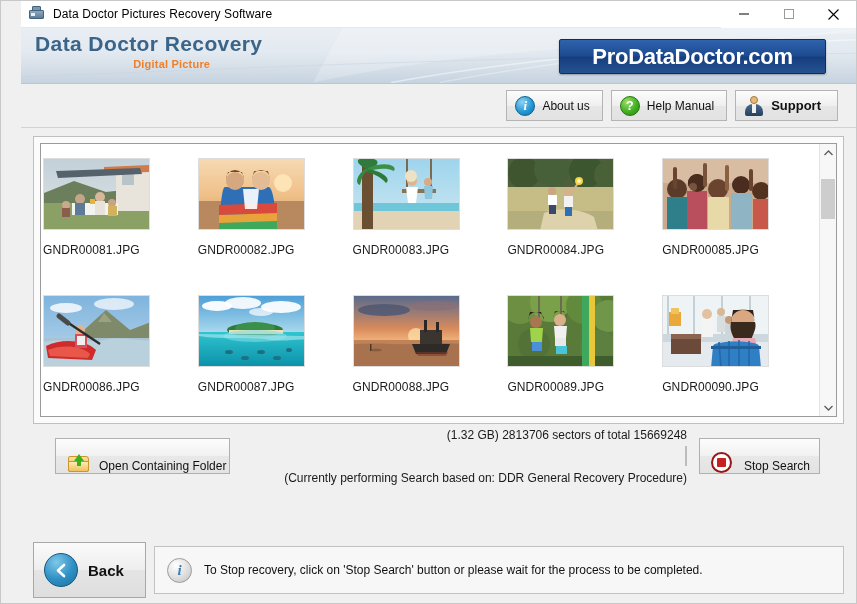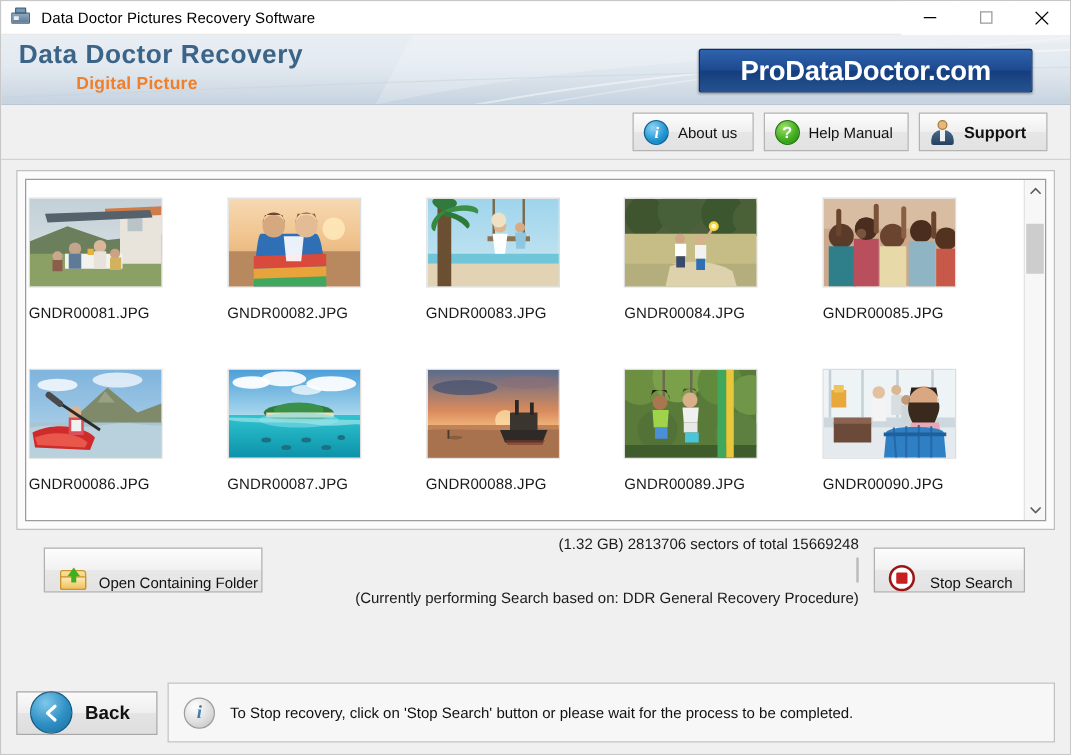--- a/index.html
+++ b/index.html
@@ -13,20 +13,21 @@
   }
 
   #app {
     position: relative;
     width: 857px;
     height: 604px;
     background: #f0f0f0;
     border: 1px solid #c8c8c8;
     display: flex;
     flex-direction: column;
+    padding-left: 20px;
   }
 
   
   .titlebar {
     height: 27px;
     background: #ffffff;
     display: flex;
     align-items: center;
     flex: 0 0 auto;
     border-bottom: 1px solid #e8e8e8;
@@ -92,27 +93,28 @@
     left: 14px; top: 4px;
   }
   .banner-title {
     font-size: 21px;
     font-weight: bold;
     color: #3b6489;
     letter-spacing: 0.4px;
     white-space: nowrap;
   }
   .banner-sub {
-    font-size: 14px;
+    font-size: 11px;
     font-weight: bold;
     color: #ef7f2a;
     margin-top: 2px;
     margin-left: 46px;
     letter-spacing: 0.2px;
     white-space: nowrap;
+    text-align: center;
   }
   .brandbox {
     position: absolute;
     right: 30px; top: 11px;
     width: 267px; height: 35px;
     background: linear-gradient(to bottom, #2f63ad 0%, #1c4a90 48%, #163e7f 52%, #25528f 100%);
     border: 1px solid #0f2d5e;
     border-radius: 2px;
     display: flex; align-items: center; justify-content: center;
     box-shadow: 0 1px 2px rgba(0,0,0,0.3);
@@ -384,21 +386,21 @@
   .footer {
     flex: 0 0 auto;
     height: 66px;
     display: flex;
     align-items: center;
     padding: 0 12px;
     gap: 8px;
     background: #f0f0f0;
   }
   .navbtn {
-    width: 113px; height: 35px;
+    width: 113px; height: 56px;
     display: flex; align-items: center;
     gap: 10px;
     border: 1px solid #a8a8a8;
     background: linear-gradient(to bottom, #fafafa, #eeeeee 50%, #e4e4e4 51%, #dedede);
     flex: 0 0 auto;
   }
   .navbtn.back { padding-left: 10px; }
   .navbtn.next {
     padding-left: 18px;
     background: #d4d4d4;

